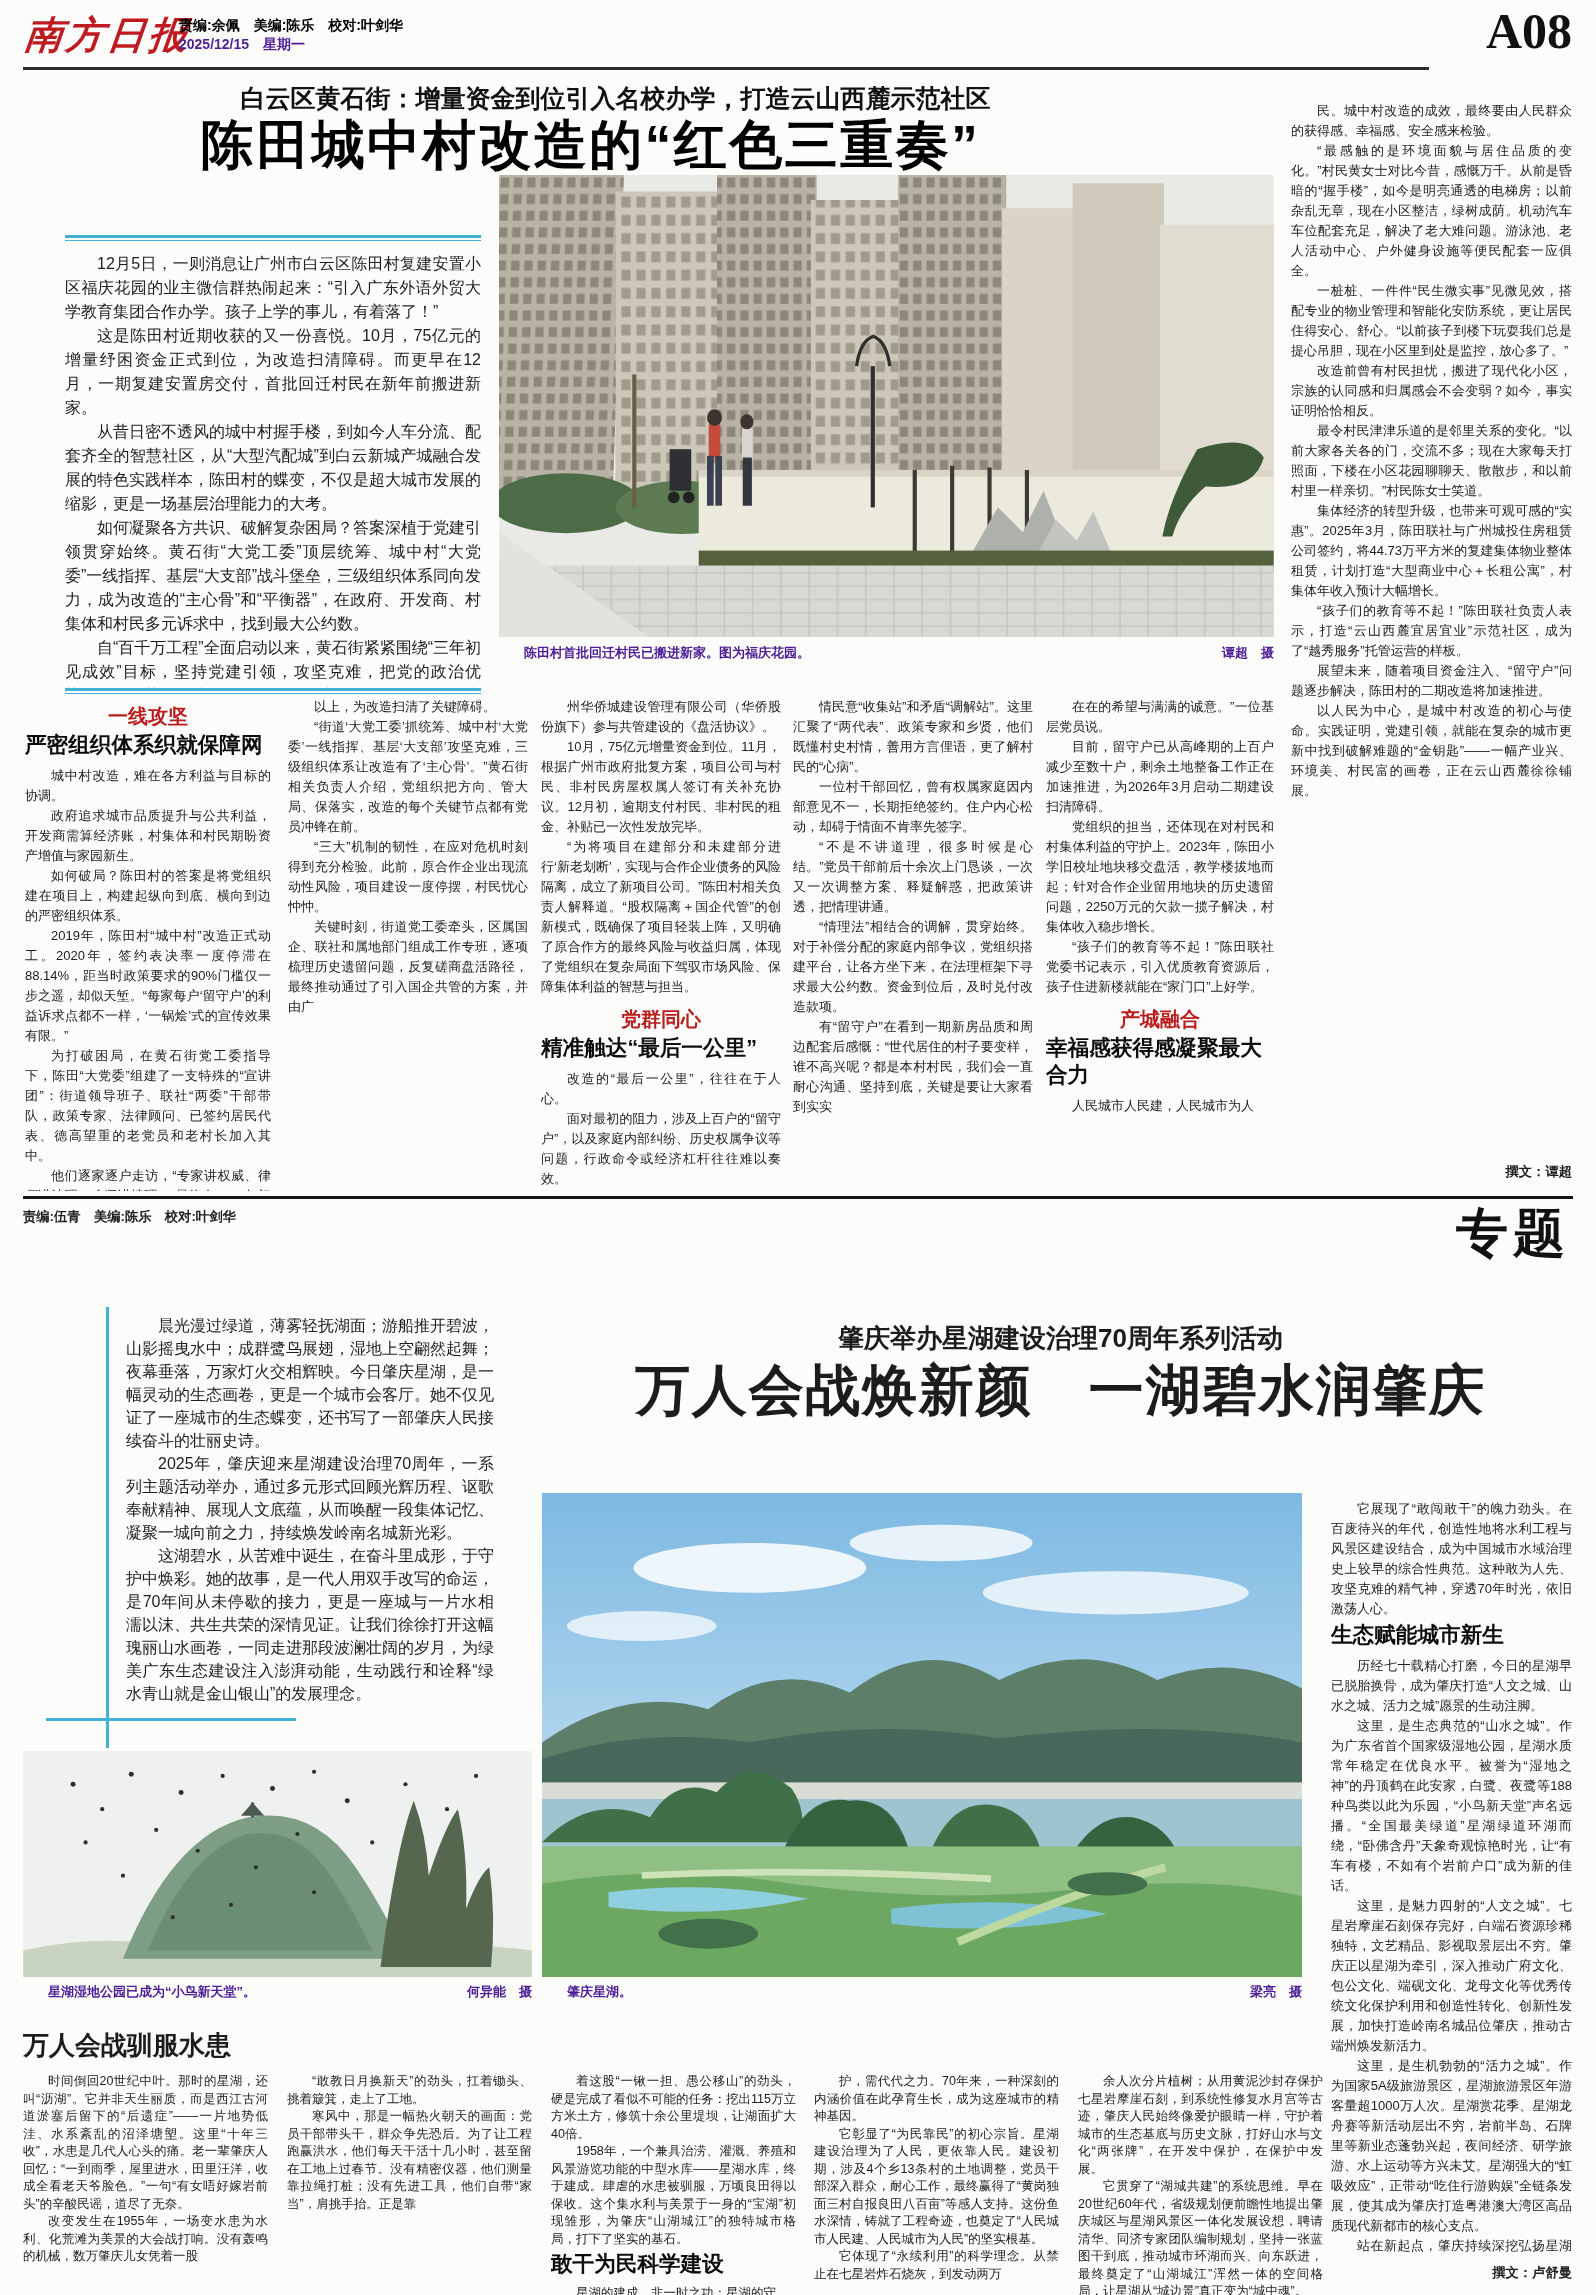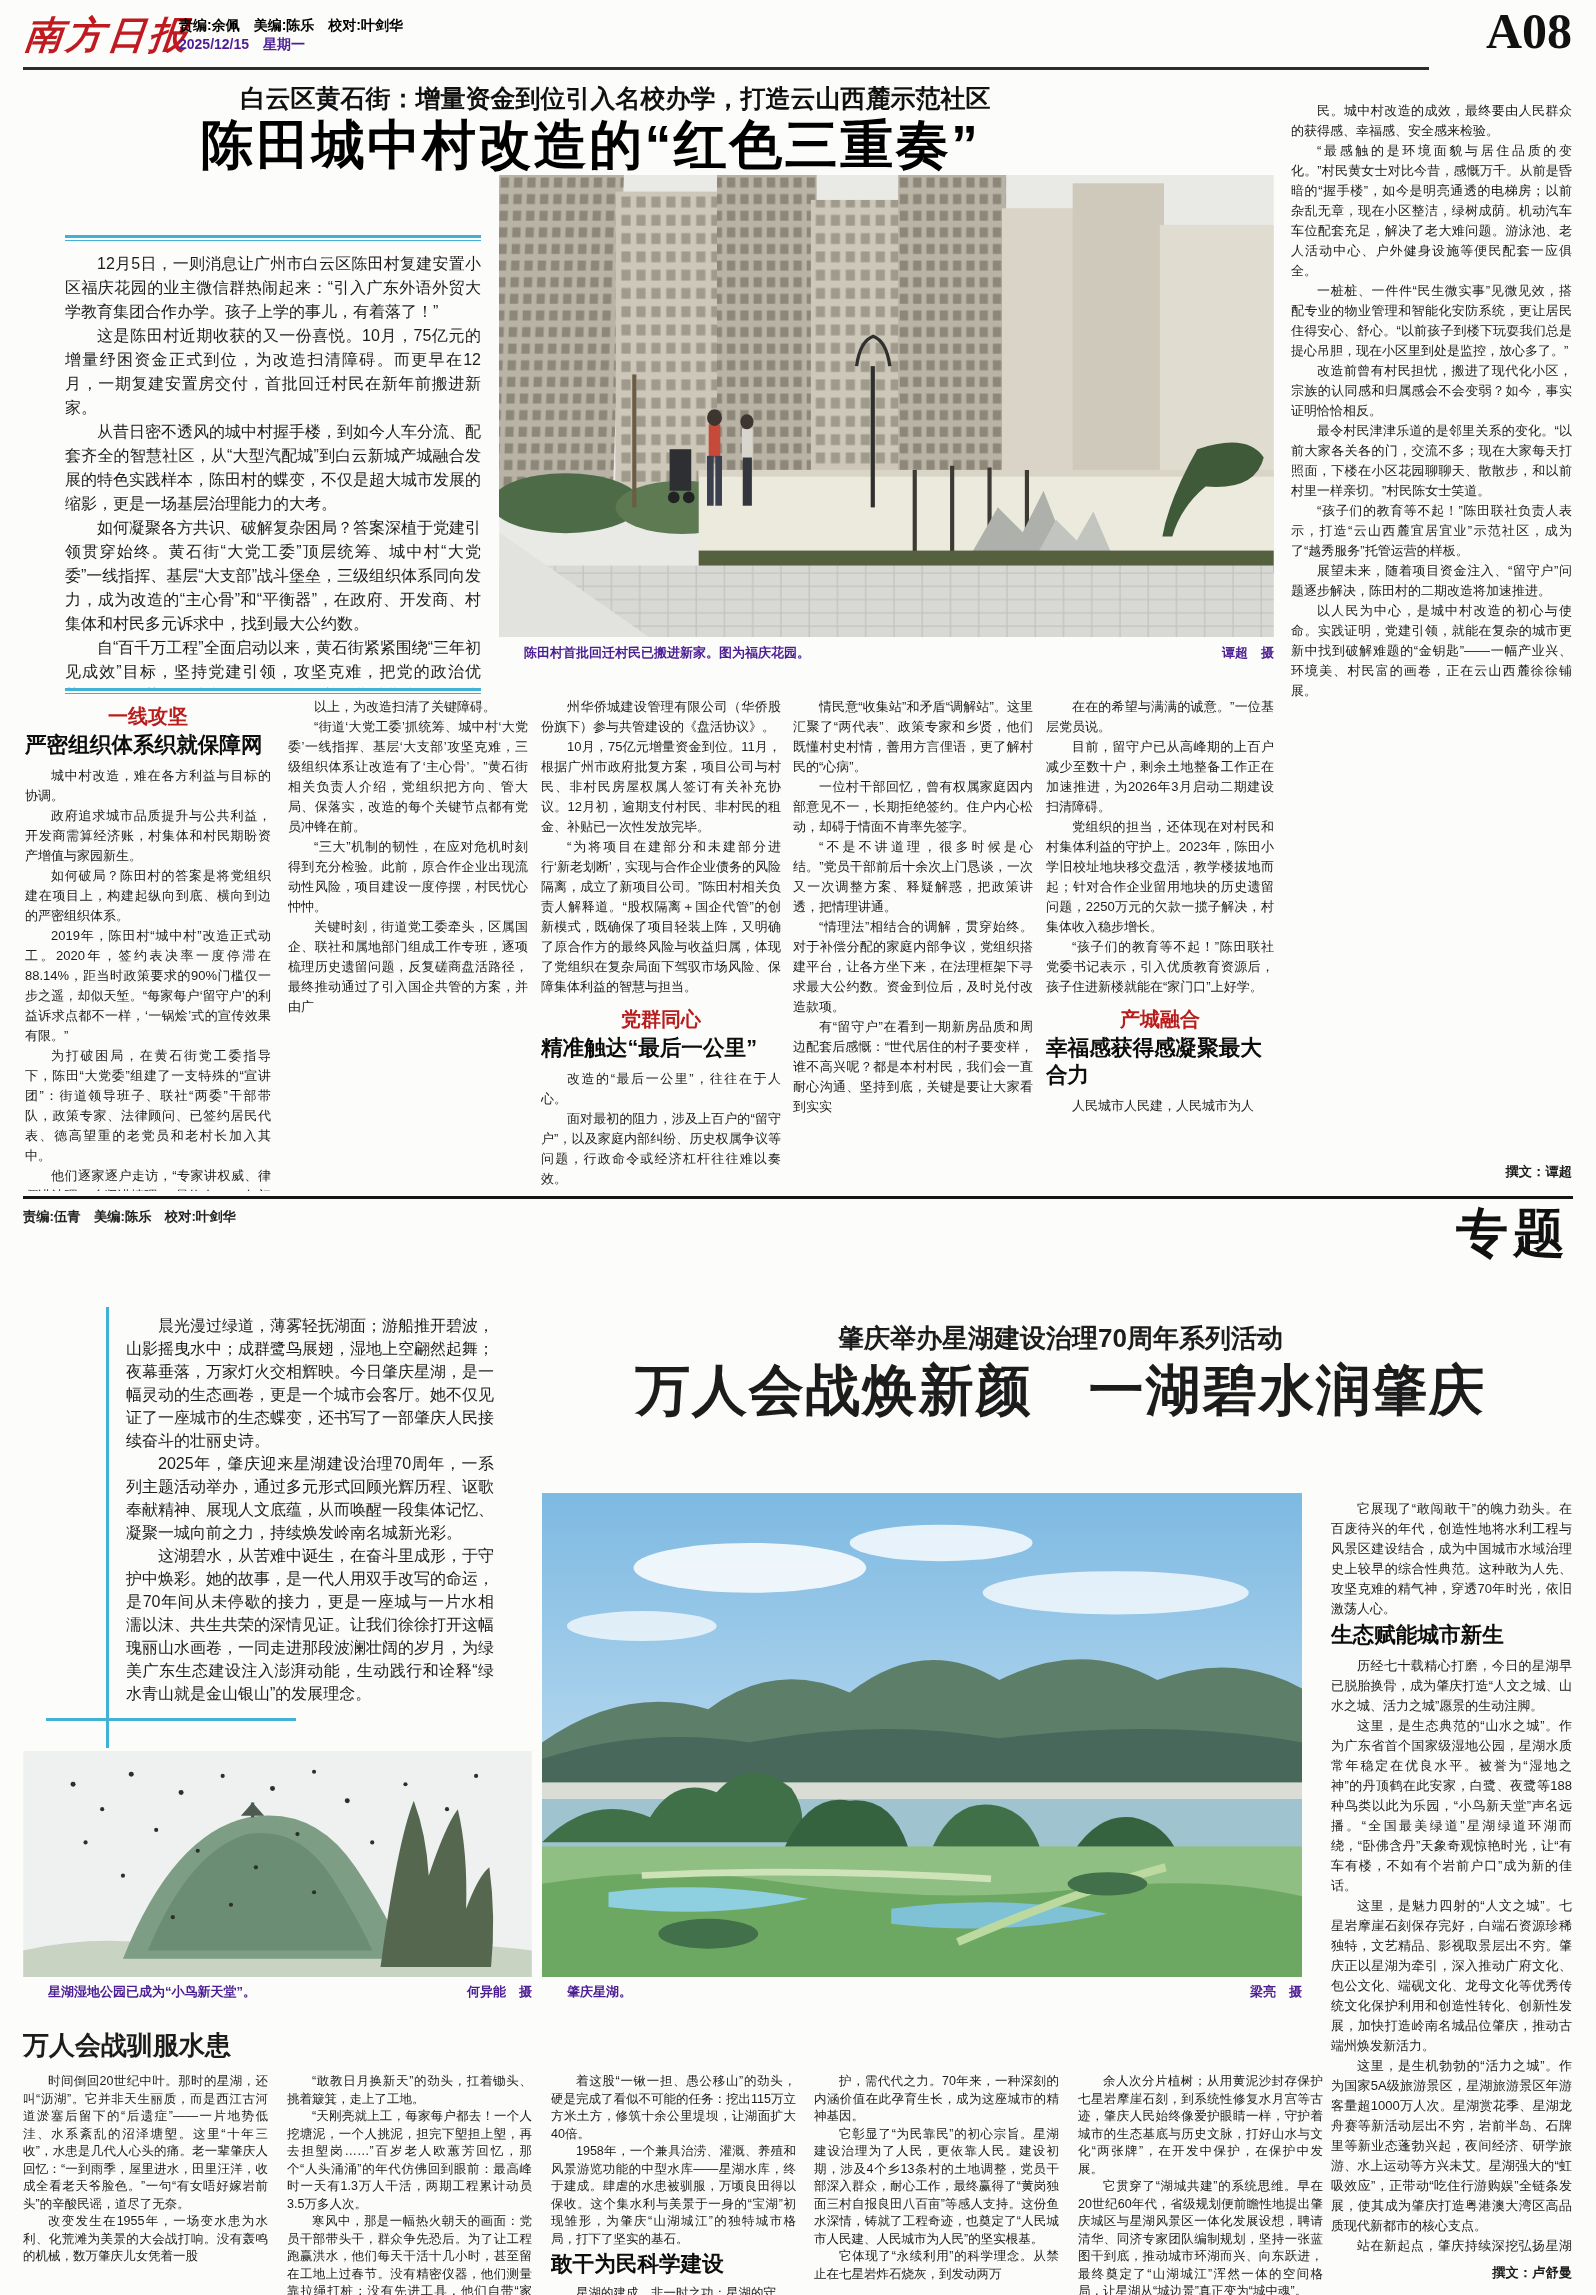--- a/index.html
+++ b/index.html
@@ -164,20 +164,21 @@
       <div class="blk-tag">产城融合</div>
       <div class="blk-sub">幸福感获得感凝聚最大合力</div>
       <div class="blk-p">人民城市人民建，人民城市为人</div>
     </div>
   <div class="col" style="left:1291px;top:101px;width:281px;height:1055px;">
       <div class="blk-p">民。城中村改造的成效，最终要由人民群众的获得感、幸福感、安全感来检验。</div>
       <div class="blk-p">“最感触的是环境面貌与居住品质的变化。”村民黄女士对比今昔，感慨万千。从前是昏暗的“握手楼”，如今是明亮通透的电梯房；以前杂乱无章，现在小区整洁，绿树成荫。机动汽车车位配套充足，解决了老大难问题。游泳池、老人活动中心、户外健身设施等便民配套一应俱全。</div>
       <div class="blk-p">一桩桩、一件件“民生微实事”见微见效，搭配专业的物业管理和智能化安防系统，更让居民住得安心、舒心。“以前孩子到楼下玩耍我们总是提心吊胆，现在小区里到处是监控，放心多了。”</div>
       <div class="blk-p">改造前曾有村民担忧，搬进了现代化小区，宗族的认同感和归属感会不会变弱？如今，事实证明恰恰相反。</div>
       <div class="blk-p">最令村民津津乐道的是邻里关系的变化。“以前大家各关各的门，交流不多；现在大家每天打照面，下楼在小区花园聊聊天、散散步，和以前村里一样亲切。”村民陈女士笑道。</div>
+      <div class="blk-p">集体经济的转型升级，也带来可观可感的“实惠”。2025年3月，陈田联社与广州城投住房租赁公司签约，将44.73万平方米的复建集体物业整体租赁，计划打造“大型商业中心＋长租公寓”，村集体年收入预计大幅增长。</div>
       <div class="blk-p">“孩子们的教育等不起！”陈田联社负责人表示，打造“云山西麓宜居宜业”示范社区，成为了“越秀服务”托管运营的样板。</div>
       <div class="blk-p">展望未来，随着项目资金注入、“留守户”问题逐步解决，陈田村的二期改造将加速推进。</div>
       <div class="blk-p">以人民为中心，是城中村改造的初心与使命。实践证明，党建引领，就能在复杂的城市更新中找到破解难题的“金钥匙”——一幅产业兴、环境美、村民富的画卷，正在云山西麓徐徐铺展。</div>
     </div>
   <div class="credit-abs" style="left:1291px;top:1163px;width:281px;">撰文：谭超</div>
 
   <div class="section-divider"></div>
 
   <div class="a2-editors">责编:伍青　美编:陈乐　校对:叶剑华</div>
   <div class="a2-label">专题</div>
@@ -278,21 +279,20 @@
     </div>
   <div class="credit-abs" style="left:1331px;top:2264px;width:241px;">撰文：卢舒曼</div>
 
   <div style="position:absolute;left:23px;top:2028px;font-size:26px;font-weight:900;">万人会战驯服水患</div>
   <div class="col" style="left:23px;top:2073px;width:245px;height:223px;line-height:17.5px;font-size:12.5px;">
       <div class="blk-p">时间倒回20世纪中叶。那时的星湖，还叫“沥湖”。它并非天生丽质，而是西江古河道淤塞后留下的“后遗症”——一片地势低洼、水系紊乱的沼泽塘塱。这里“十年三收”，水患是几代人心头的痛。老一辈肇庆人回忆：“一到雨季，屋里进水，田里汪洋，收成全看老天爷脸色。”一句“有女唔好嫁岩前头”的辛酸民谣，道尽了无奈。</div>
       <div class="blk-p">改变发生在1955年，一场变水患为水利、化荒滩为美景的大会战打响。没有轰鸣的机械，数万肇庆儿女凭着一股</div>
     </div>
   <div class="col" style="left:287px;top:2073px;width:245px;height:223px;line-height:17.5px;font-size:12.5px;">
       <div class="blk-p">“敢教日月换新天”的劲头，扛着锄头、挑着簸箕，走上了工地。</div>
-      <div class="blk-p">“天刚亮就上工，每家每户都去！一个人挖塘泥，一个人挑泥，担完下塱担上塱，再去担塱岗……”百岁老人欧蕙芳回忆，那个“人头涌涌”的年代仿佛回到眼前：最高峰时一天有1.3万人干活，两期工程累计动员3.5万多人次。</div>
       <div class="blk-p">寒风中，那是一幅热火朝天的画面：党员干部带头干，群众争先恐后。为了让工程跑赢洪水，他们每天干活十几小时，甚至留在工地上过春节。没有精密仪器，他们测量靠拉绳打桩；没有先进工具，他们自带“家当”，肩挑手抬。正是靠</div>
     </div>
   <div class="col" style="left:551px;top:2073px;width:245px;height:223px;line-height:17.5px;font-size:12.5px;">
       <div class="blk-p">着这股“一锹一担、愚公移山”的劲头，硬是完成了看似不可能的任务：挖出115万立方米土方，修筑十余公里堤坝，让湖面扩大40倍。</div>
       <div class="blk-p">1958年，一个兼具治涝、灌溉、养殖和风景游览功能的中型水库——星湖水库，终于建成。肆虐的水患被驯服，万顷良田得以保收。这个集水利与美景于一身的“宝湖”初现雏形，为肇庆“山湖城江”的独特城市格局，打下了坚实的基石。</div>
       <div class="blk-sub">敢干为民科学建设</div>
       <div class="blk-p">星湖的建成，非一时之功；星湖的守</div>
     </div>
   <div class="col" style="left:814px;top:2073px;width:245px;height:223px;line-height:17.5px;font-size:12.5px;">
       <div class="blk-p">护，需代代之力。70年来，一种深刻的内涵价值在此孕育生长，成为这座城市的精神基因。</div>

